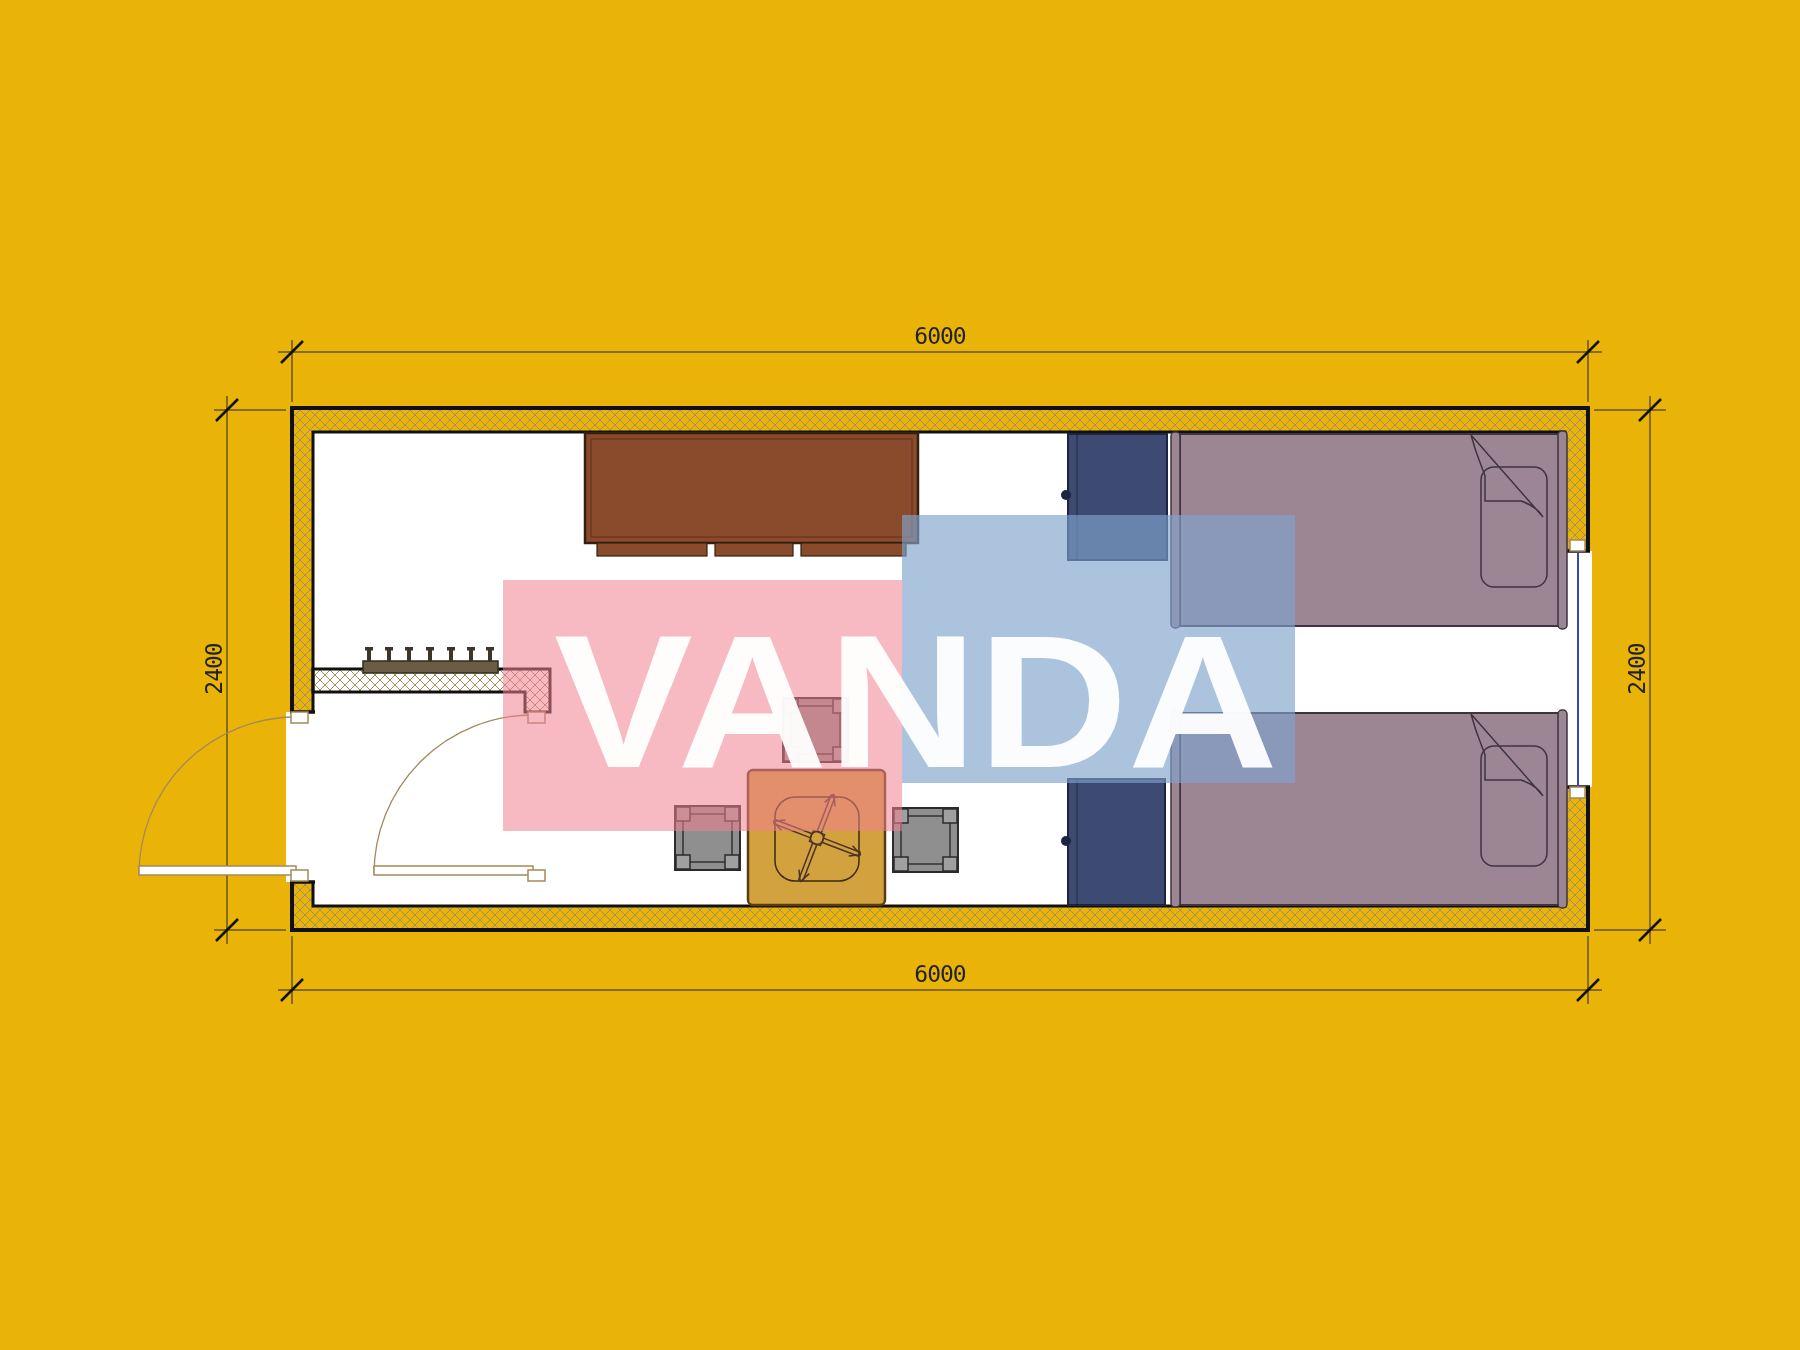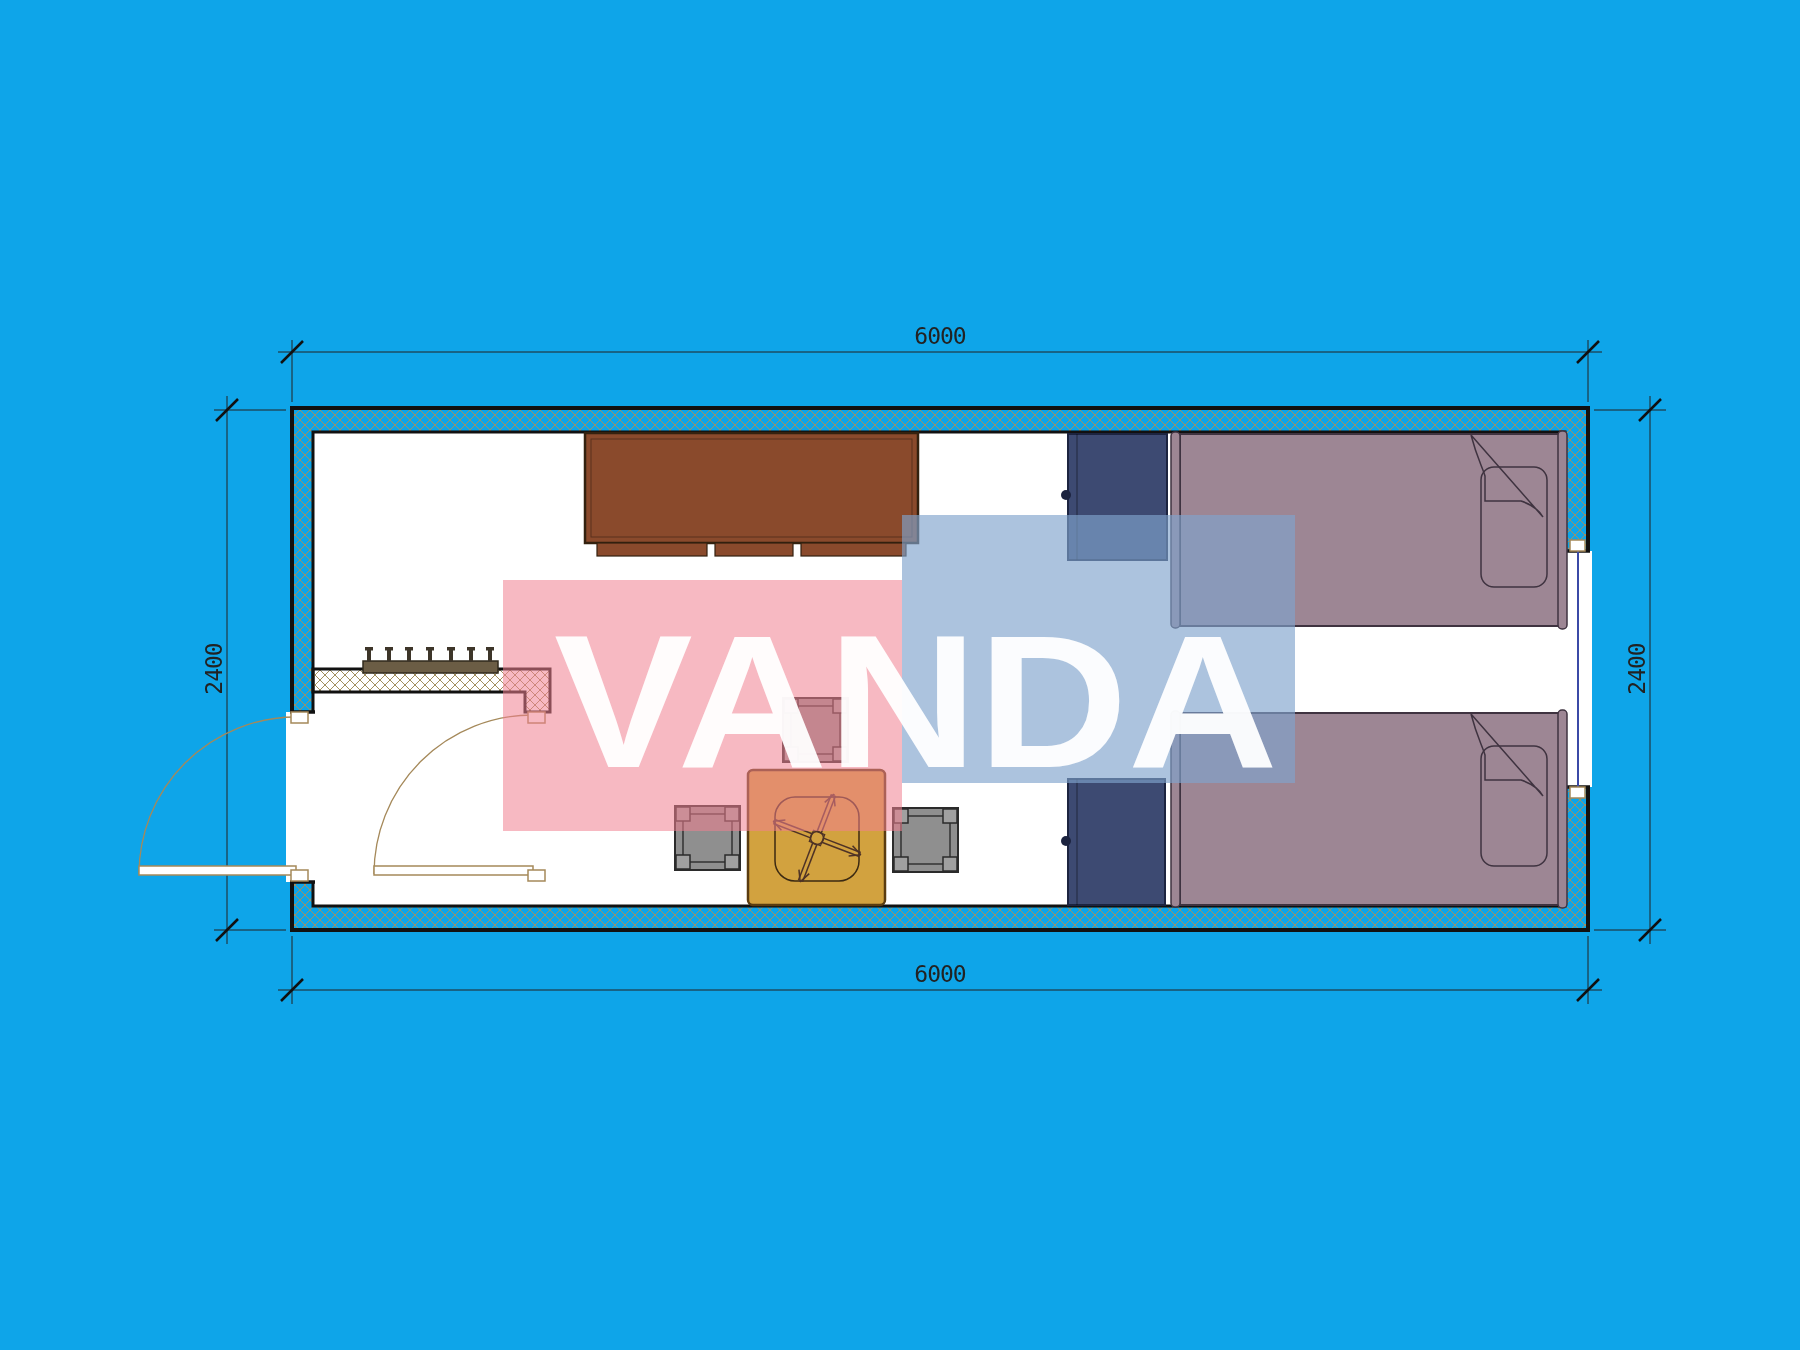--- a/index.html
+++ b/index.html
@@ -1,16 +1,16 @@
 <!DOCTYPE html>
 <html><head>
 <meta charset="utf-8">
 <style>
   html,body{margin:0;padding:0;background:#ffffff;}
-  .canvas{position:relative;width:1800px;height:1350px;background:#0ea5e9;overflow:hidden;
+  .canvas{position:relative;width:1800px;height:1350px;background:#eab308;overflow:hidden;
           font-family:"DejaVu Sans","Liberation Sans",sans-serif;}
   svg{display:block;}
   text.dim{font-family:"DejaVu Sans Mono","Liberation Mono",monospace;font-size:23px;fill:#222;letter-spacing:-1px;}
   text.wm{font-family:"Liberation Sans","DejaVu Sans",sans-serif;font-weight:bold;}
 </style>
 </head>
 <body>
 
 <div class="canvas">
 <svg width="1800" height="1350" viewBox="0 0 1800 1350">

